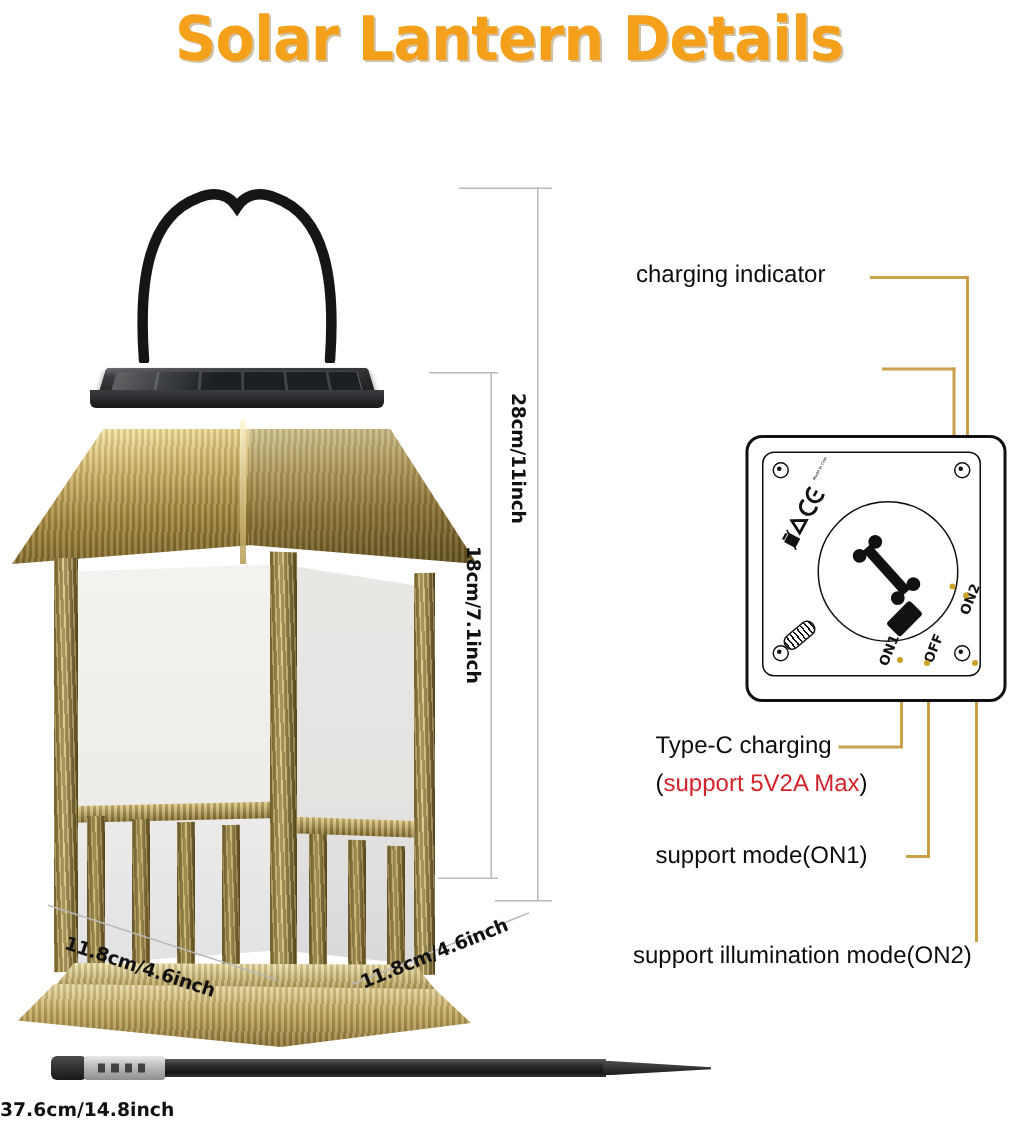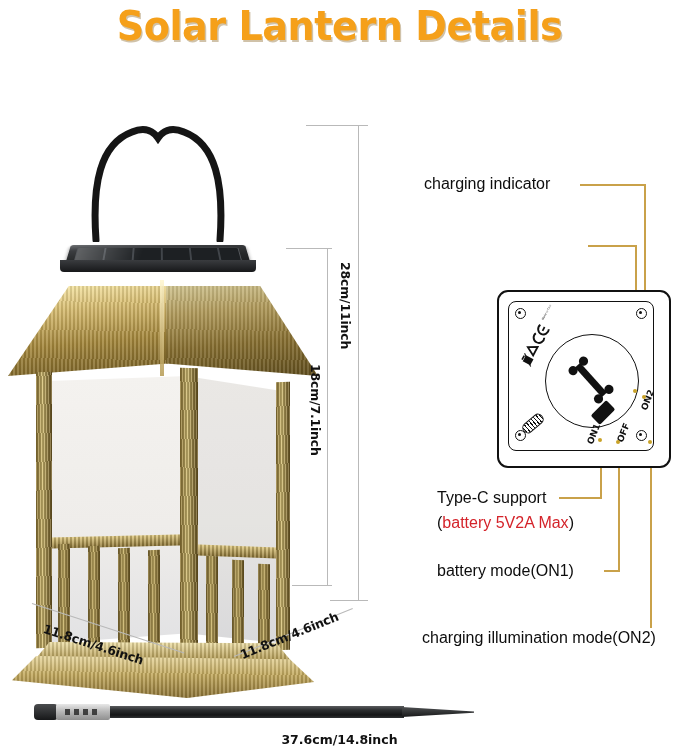--- a/index.html
+++ b/index.html
@@ -239,21 +239,21 @@
     content:"";position:absolute;left:9px;top:5px;width:34px;height:6px;
     background:repeating-linear-gradient(90deg,#2c2c2c 0 5px, transparent 5px 9px);
     opacity:.85;
   }
   .stake-tip{
     position:absolute;left:368px;top:7px;width:72px;height:10px;
     background:linear-gradient(180deg,#4d4f51,#18191a);
     clip-path:polygon(0% 0%, 100% 45%, 100% 58%, 0% 100%);
   }
   .stake-label{
-    position:absolute;left:0;top:732px;width:679px;text-align:center;
+    position:absolute;left:0;top:732px;width:679px;
     font-family:"DejaVu Sans", sans-serif;font-weight:bold;font-size:12.5px;color:#111;
   }
 </style>
 </head>
 <body>
 
 <div id="stage">
 
   <div class="title">Solar Lantern Details</div>
 
@@ -312,26 +312,26 @@
   <div class="dimline dimh" style="left:292px;top:585px;width:40px;"></div>
   <div class="dimlabel vert" style="left:308px;top:364px;">18cm/7.1inch</div>
 
   <div class="dimline" style="left:32px;top:603px;width:160px;height:1px;transform:rotate(18deg);transform-origin:left center;"></div>
   <div class="dimlabel" style="left:46px;top:621px;transform:rotate(18deg);">11.8cm/4.6inch</div>
 
   <div class="dimline" style="left:234px;top:656px;width:128px;height:1px;transform:rotate(-22deg);transform-origin:left center;"></div>
   <div class="dimlabel" style="left:238px;top:648px;transform:rotate(-22deg);">11.8cm/4.6inch</div>
 
   <div class="callout" style="left:424px;top:175px;">charging indicator</div>
-  <div class="callout" style="left:437px;top:489px;">Type-C support</div>
+  <div class="callout" style="left:437px;top:489px;">Type-C charging</div>
   <div class="callout" style="left:437px;top:514px;">
-    <span class="paren">(</span><span class="red" style="color:#d4232a">battery 5V2A Max</span><span class="paren">)</span>
+    <span class="paren">(</span><span class="red" style="color:#d4232a">support 5V2A Max</span><span class="paren">)</span>
   </div>
-  <div class="callout" style="left:437px;top:562px;">battery mode(ON1)</div>
-  <div class="callout" style="left:422px;top:629px;">charging illumination mode(ON2)</div>
+  <div class="callout" style="left:437px;top:562px;">support mode(ON1)</div>
+  <div class="callout" style="left:422px;top:629px;">support illumination mode(ON2)</div>
 
   <div class="lead lead-h" style="left:580px;top:184px;width:66px;"></div>
   <div class="lead lead-v" style="left:644px;top:184px;height:213px;"></div>
 
   <div class="lead lead-h" style="left:588px;top:245px;width:49px;"></div>
   <div class="lead lead-v" style="left:635px;top:245px;height:146px;"></div>
 
   <div class="lead lead-v" style="left:600px;top:440px;height:58px;"></div>
   <div class="lead lead-h" style="left:559px;top:497px;width:43px;"></div>
 

